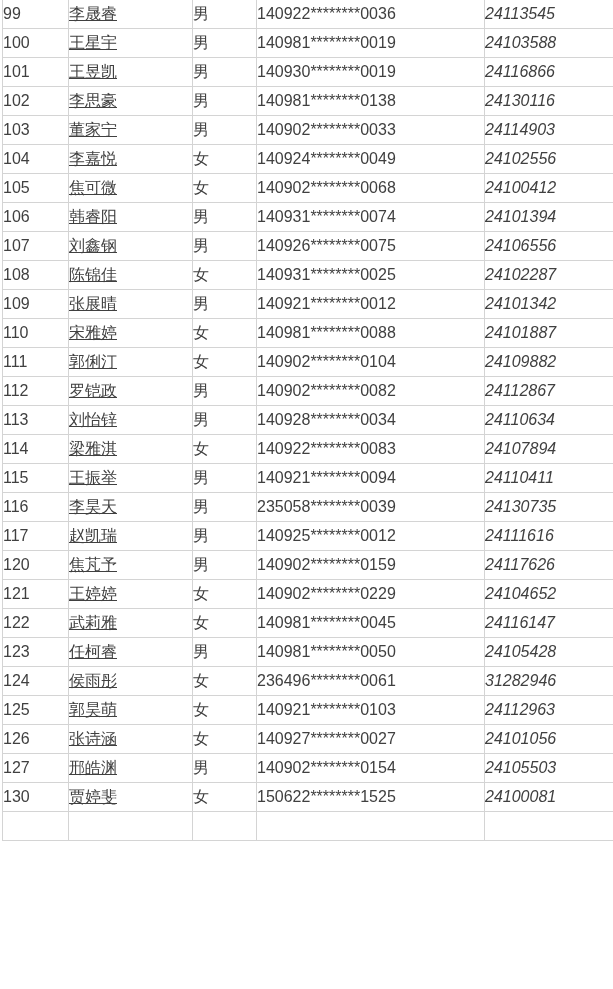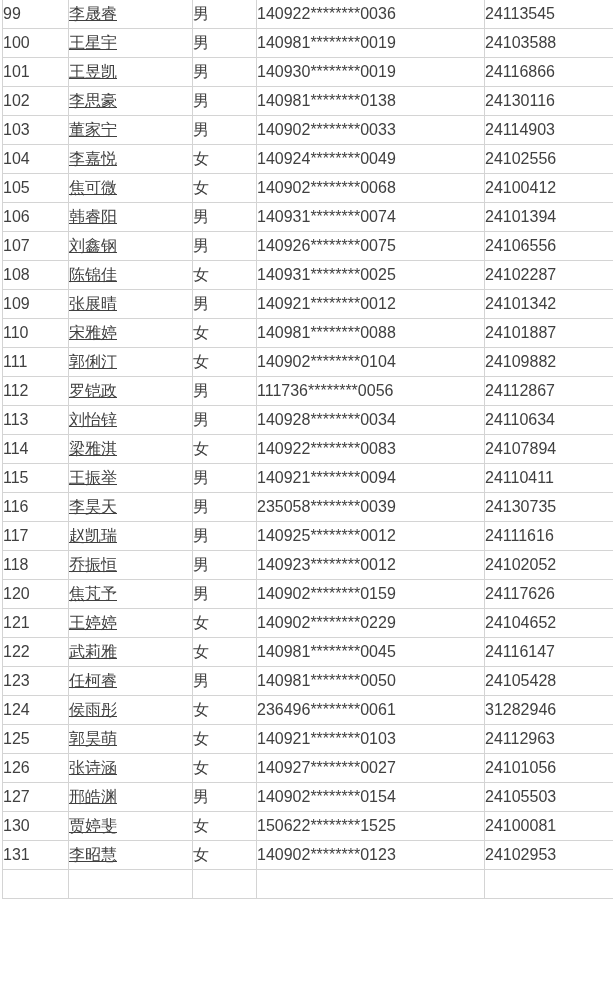--- a/index.html
+++ b/index.html
@@ -26,21 +26,21 @@
     white-space: nowrap;
     overflow: hidden;
     padding: 0;
     vertical-align: middle;
     background: #ffffff;
   }
   td.c0 { width: 65px;  padding-left: 12px; }
   td.c1 { width: 123px; padding-left: 17px; text-decoration: underline; }
   td.c2 { width: 63px;  padding-left: 7px;  }
   td.c3 { width: 227px; padding-left: 9px;  }
-  td.c4 { width: 128px; padding-left: 19px; }
+  td.c4 { width: 128px; padding-left: 19px; font-style: italic; }
 </style>
 </head>
 <body>
 
 <table class="roster">
   <tbody>
       <tr>
         <td class="c0">99</td>
         <td class="c1">李晟睿</td>
         <td class="c2">男</td>
@@ -128,21 +128,21 @@
         <td class="c0">111</td>
         <td class="c1">郭俐汀</td>
         <td class="c2">女</td>
         <td class="c3">140902********0104</td>
         <td class="c4">24109882</td>
       </tr>
       <tr>
         <td class="c0">112</td>
         <td class="c1">罗铠政</td>
         <td class="c2">男</td>
-        <td class="c3">111736********0056</td>
+        <td class="c3">140902********0082</td>
         <td class="c4">24112867</td>
       </tr>
       <tr>
         <td class="c0">113</td>
         <td class="c1">刘怡锌</td>
         <td class="c2">男</td>
         <td class="c3">140928********0034</td>
         <td class="c4">24110634</td>
       </tr>
       <tr>
@@ -167,27 +167,20 @@
         <td class="c4">24130735</td>
       </tr>
       <tr>
         <td class="c0">117</td>
         <td class="c1">赵凯瑞</td>
         <td class="c2">男</td>
         <td class="c3">140925********0012</td>
         <td class="c4">24111616</td>
       </tr>
       <tr>
-        <td class="c0">118</td>
-        <td class="c1">乔振恒</td>
-        <td class="c2">男</td>
-        <td class="c3">140923********0012</td>
-        <td class="c4">24102052</td>
-      </tr>
-      <tr>
         <td class="c0">120</td>
         <td class="c1">焦芃予</td>
         <td class="c2">男</td>
         <td class="c3">140902********0159</td>
         <td class="c4">24117626</td>
       </tr>
       <tr>
         <td class="c0">121</td>
         <td class="c1">王婷婷</td>
         <td class="c2">女</td>
@@ -235,27 +228,20 @@
         <td class="c2">男</td>
         <td class="c3">140902********0154</td>
         <td class="c4">24105503</td>
       </tr>
       <tr>
         <td class="c0">130</td>
         <td class="c1">贾婷斐</td>
         <td class="c2">女</td>
         <td class="c3">150622********1525</td>
         <td class="c4">24100081</td>
-      </tr>
-      <tr>
-        <td class="c0">131</td>
-        <td class="c1">李昭慧</td>
-        <td class="c2">女</td>
-        <td class="c3">140902********0123</td>
-        <td class="c4">24102953</td>
       </tr>
       <tr>
         <td class="c0"></td>
         <td class="c1"></td>
         <td class="c2"></td>
         <td class="c3"></td>
         <td class="c4"></td>
       </tr>
     </tbody>
 </table>

